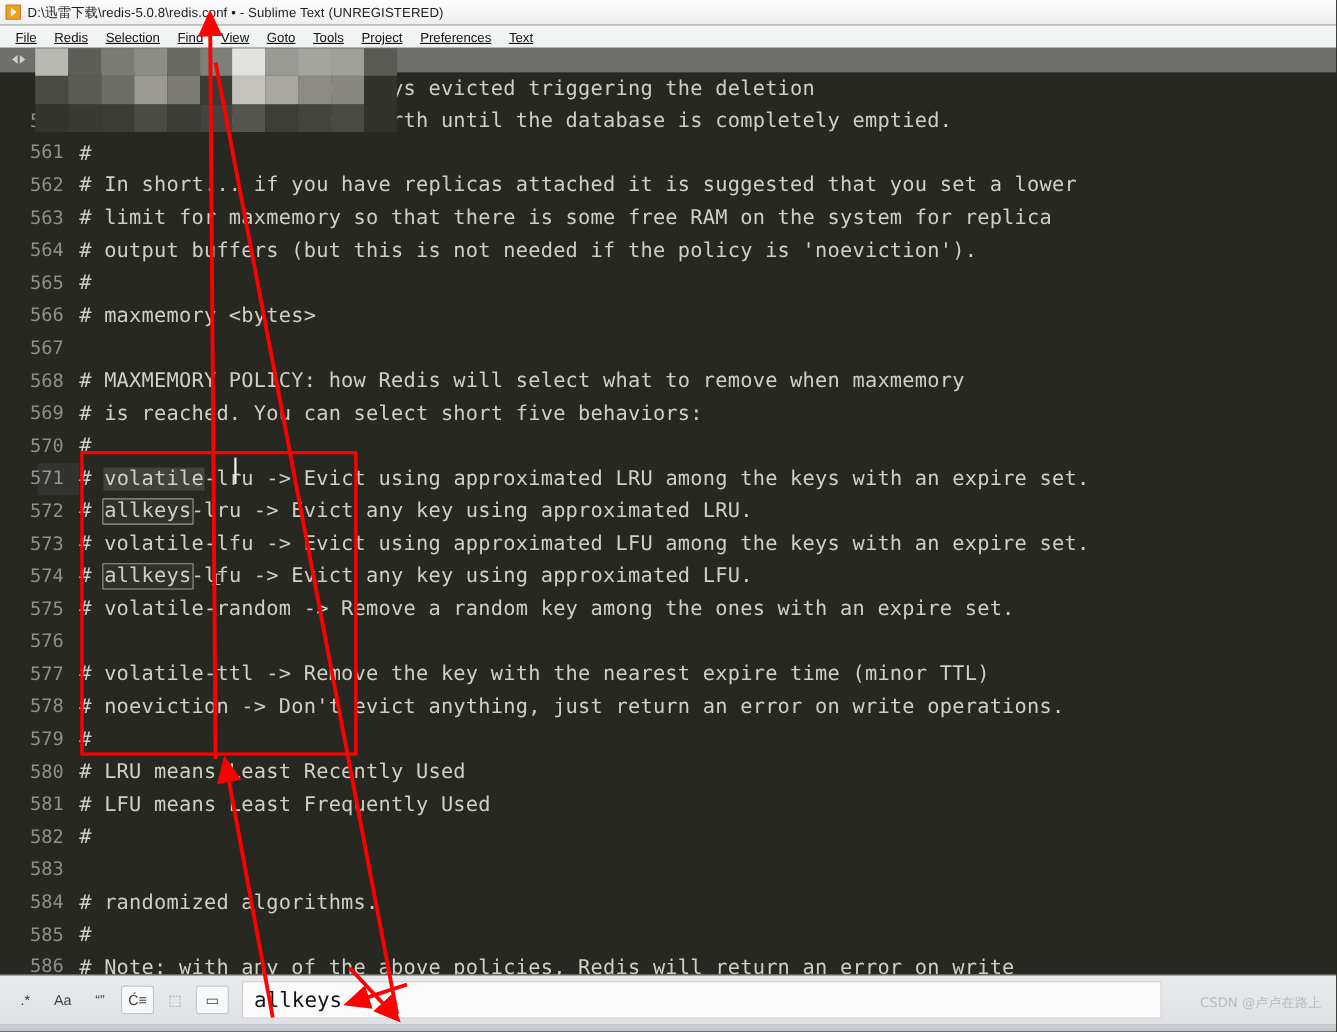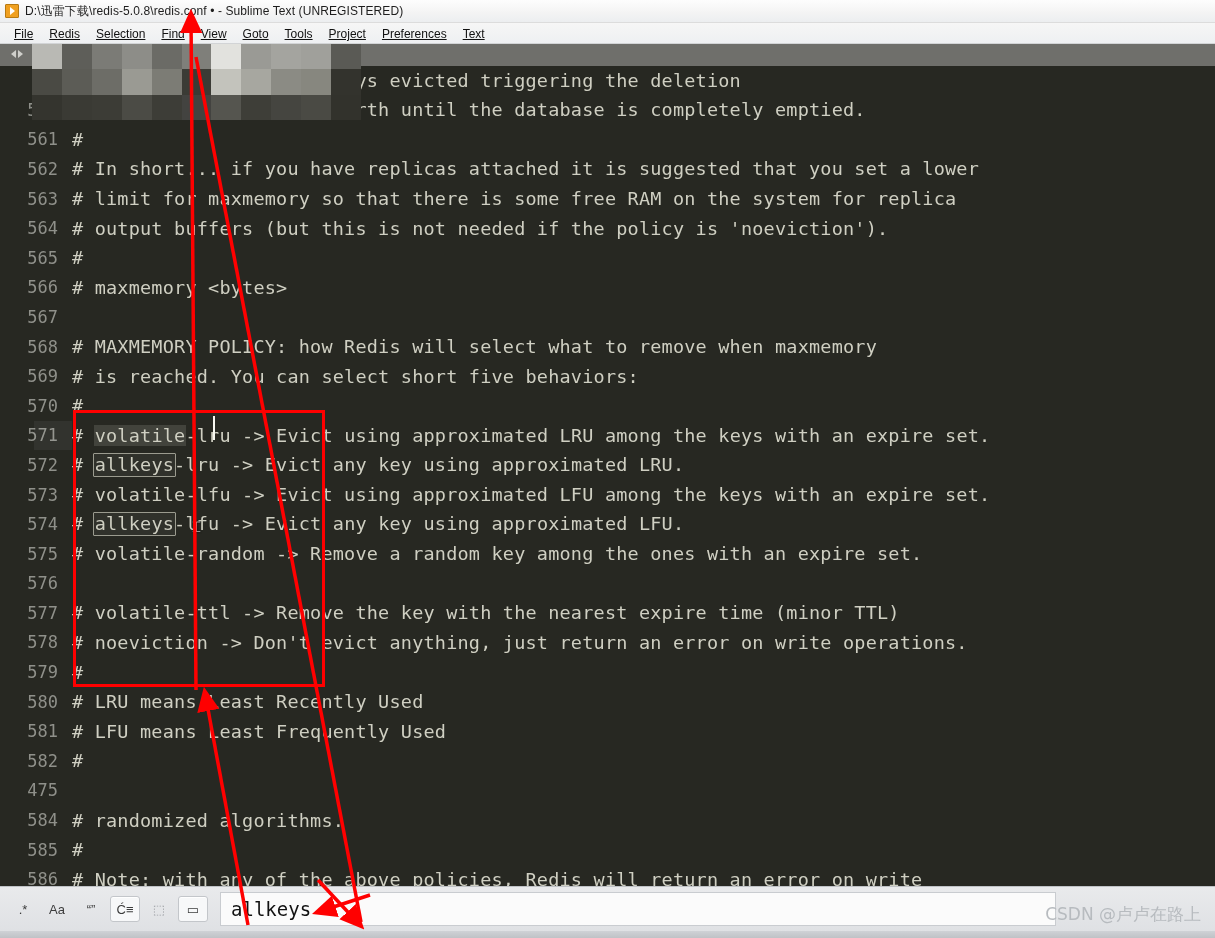--- a/index.html
+++ b/index.html
@@ -221,21 +221,21 @@
   
   .statusbar {
     position: absolute; left: 0; top: 931px;
     width: 1215px; height: 7px;
     background: linear-gradient(to bottom, #cfd2d6, #bfc2c6);
     z-index: 50;
   }
   .watermark {
     position: absolute;
     right: 14px; top: 903px;
-    font-size: 17px;
+    font-size: 12px;
     color: #b7bbbf;
     font-family: "DejaVu Sans", sans-serif;
     z-index: 55;
     white-space: nowrap;
   }
 </style>
 </head>
 <body>
 
 <div id="app">
@@ -307,21 +307,21 @@
     <div class="code-line">
       <span class="ln">576</span>
     </div>
 
     <div class="code-line"><span class="ln">577</span><span class="code"># volatile-ttl -&gt; Remove the key with the nearest expire time (minor TTL)</span></div>
     <div class="code-line"><span class="ln">578</span><span class="code"># noeviction -&gt; Don't evict anything, just return an error on write operations.</span></div>
     <div class="code-line"><span class="ln">579</span><span class="code">#</span></div>
     <div class="code-line"><span class="ln">580</span><span class="code"># LRU means Least Recently Used</span></div>
     <div class="code-line"><span class="ln">581</span><span class="code"># LFU means Least Frequently Used</span></div>
     <div class="code-line"><span class="ln">582</span><span class="code">#</span></div>
-    <div class="code-line"><span class="ln">475</span></div>
+    <div class="code-line"><span class="ln">583</span></div>
     <div class="code-line"><span class="ln">584</span><span class="code"># randomized algorithms.</span></div>
     <div class="code-line"><span class="ln">585</span><span class="code">#</span></div>
     <div class="code-line"><span class="ln">586</span><span class="code"># Note: with any of the above policies, Redis will return an error on write</span></div>
 
     <span class="mouse-cursor" style="left:192px; top:452px;">⌶</span>
   </div>
 
   <div class="mosaic" id="mosaic">
       <i style="background: rgb(185, 185, 180);"></i>
       <i style="background: rgb(94, 94, 89);"></i>

